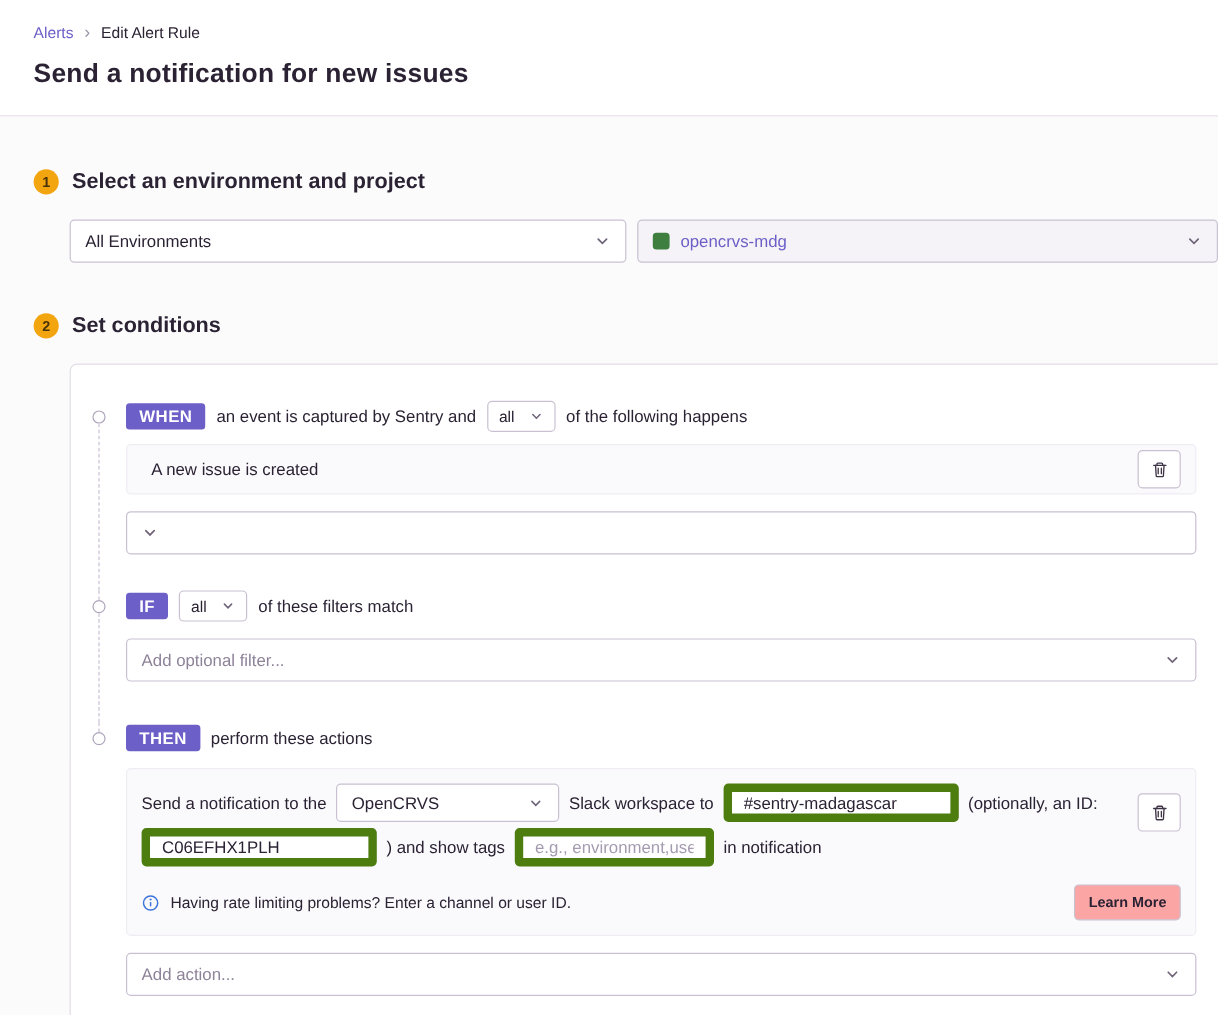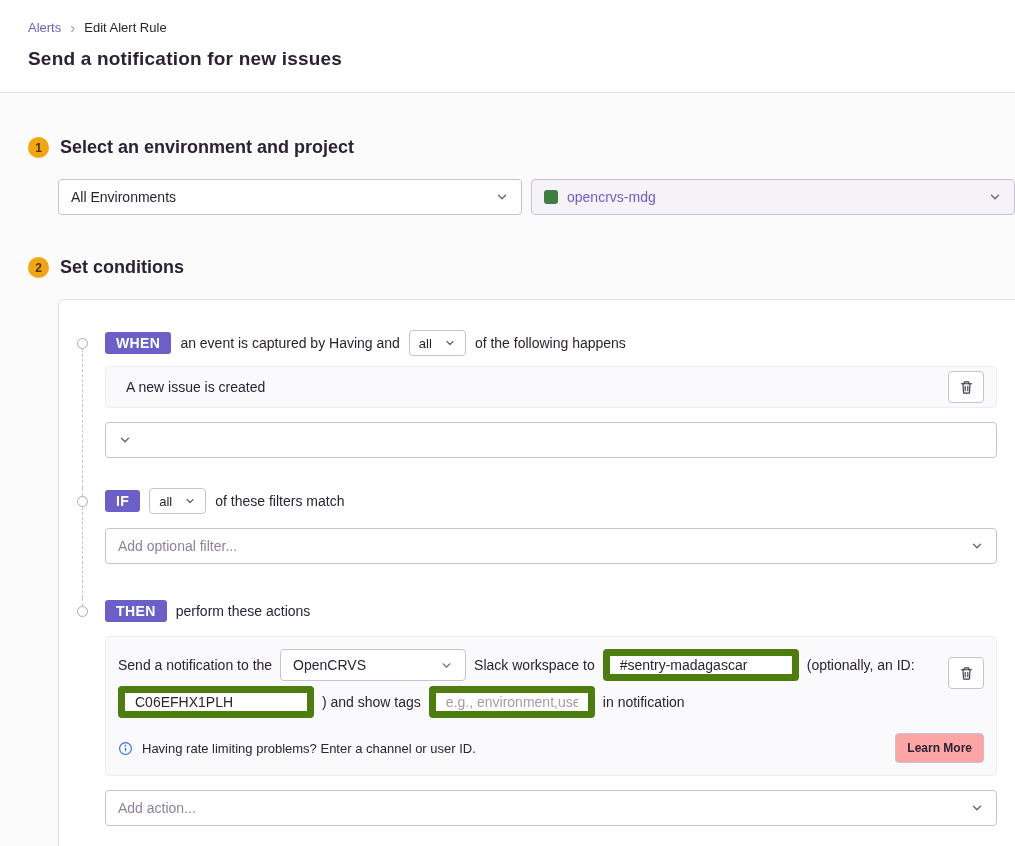--- a/index.html
+++ b/index.html
@@ -8,21 +8,21 @@
     background: #FBFBFC;
     font-family: "Liberation Sans", sans-serif;
     color: #2B2233;
   }
   
   .header { background: #fff; border-bottom: 1px solid #E6E0EB; padding: 20px 28px 22px; }
   .breadcrumb { display: flex; align-items: center; gap: 9px; font-size: 13px; margin-bottom: 13px; }
   .crumb-link { color: #6C5FC7; cursor: pointer; }
   .crumb-sep { color: #9C93A6; font-size: 15px; line-height: 1; }
   .crumb-current { color: #2B2233; }
-  .page-title { margin: 0; font-size: 19px; font-weight: 700; letter-spacing: .2px; }
+  .page-title { margin: 0; font-size: 22px; font-weight: 700; letter-spacing: .2px; }
 
   
   .content { padding: 44px 0 0 28px; }
   .step-heading { display: flex; align-items: center; gap: 11px; margin-bottom: 21px; }
   .step-num {
     width: 21px; height: 21px; border-radius: 50%;
     background: #F2A50F; color: #4A3305;
     font-size: 12px; font-weight: 700;
     display: flex; align-items: center; justify-content: center; flex-shrink: 0;
   }
@@ -155,21 +155,21 @@
 
     <div class="block">
       <div class="gutter">
         <div class="spacer"></div>
         <div class="node"></div>
         <div class="line"></div>
       </div>
       <div class="bcontent pad-b-when">
         <div class="rule-row">
           <span class="badge">WHEN</span>
-          <span>an event is captured by Having and</span>
+          <span>an event is captured by Sentry and</span>
           <div class="select mini-select">
             <span class="sel-label">all</span>
             <span class="chev">
               <svg width="12" height="12" viewBox="0 0 14 14">
                   <path d="M3.5 5.2 7 8.8l3.5-3.6" fill="none" stroke="#6F6378" stroke-width="1.5" stroke-linecap="round"></path>
                 </svg>
             </span>
           </div>
           <span>of the following happens</span>
         </div>

